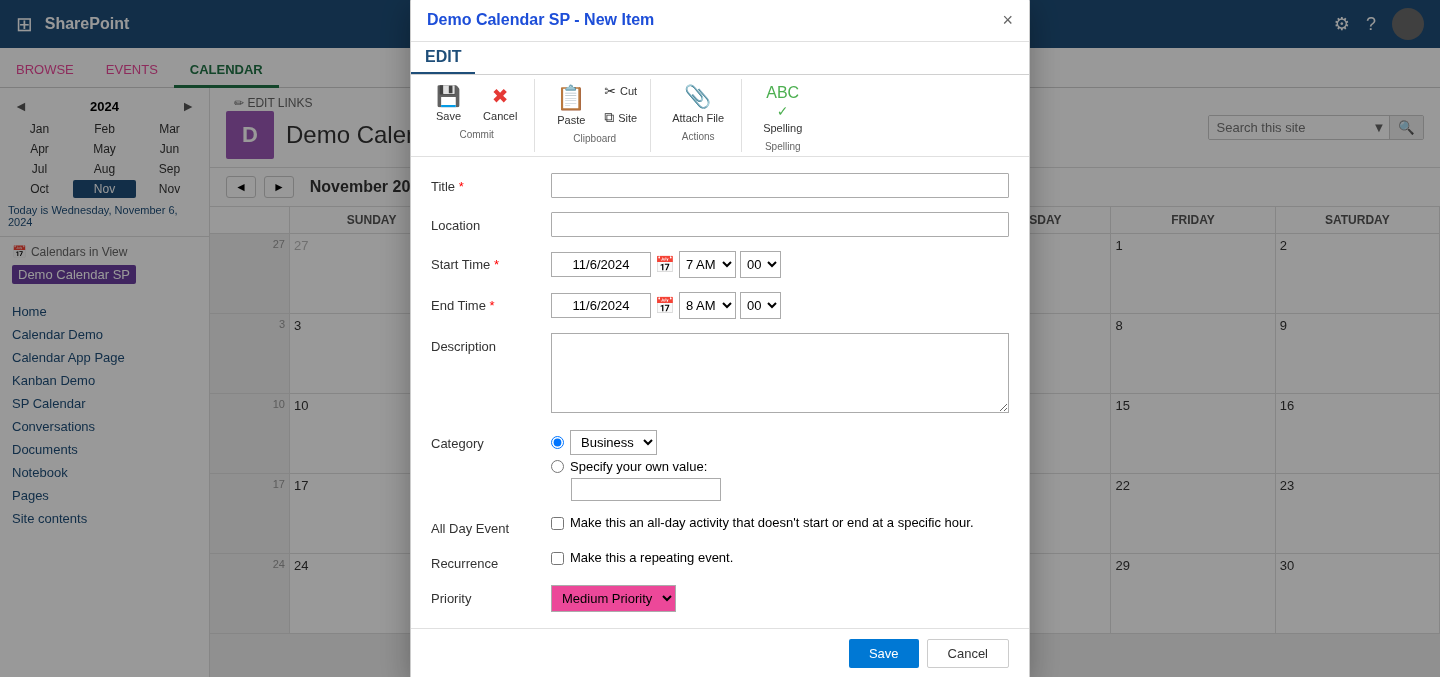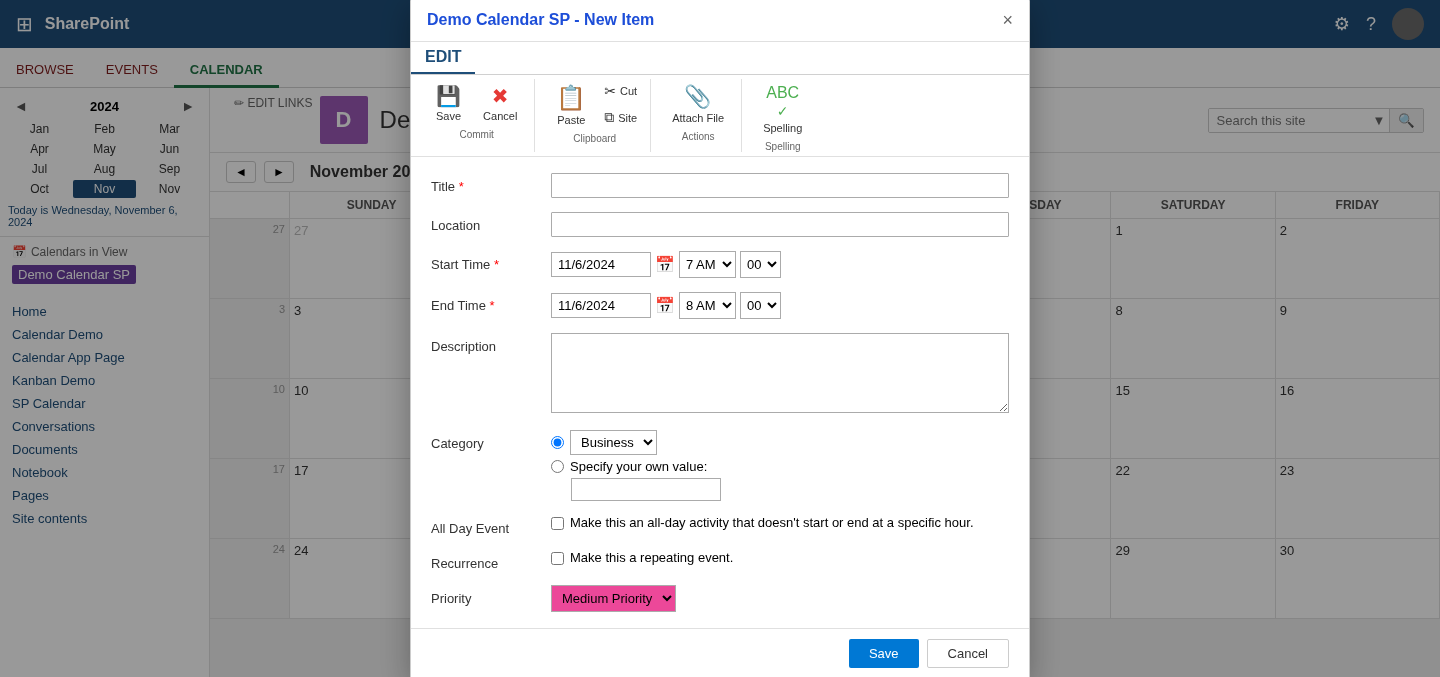--- a/index.html
+++ b/index.html
@@ -15,21 +15,21 @@
     .top-bar-right { margin-left: auto; display: flex; align-items: center; gap: 16px; }
     .top-bar-icon { color: white; font-size: 18px; cursor: pointer; }
     .top-bar-avatar { width: 32px; height: 32px; border-radius: 50%; background: #6b6b6b; overflow: hidden; }
 
     
     .nav-tabs {
       display: flex; background: #fff; border-bottom: 1px solid #d0d0d0;
       height: 40px; align-items: flex-end;
     }
     .nav-tab {
-      padding: 8px 16px; cursor: pointer; font-size: 13px; color: #7f1d1d;
+      padding: 8px 16px; cursor: pointer; font-size: 13px; color: #ec4899;
       border-bottom: 3px solid transparent; margin-bottom: -1px;
     }
     .nav-tab.active { border-bottom: 3px solid #217346; color: #217346; font-weight: 600; }
 
     
     .main-layout { display: flex; height: calc(677px - 88px); }
 
     
     .sidebar {
       width: 210px; background: #fff; border-right: 1px solid #e0e0e0;
@@ -125,21 +125,21 @@
     .ribbon-btn.small .icon { font-size: 14px; }
 
     
     .dialog-body { padding: 16px 20px; overflow-y: auto; flex: 1; }
     .form-row { display: flex; align-items: flex-start; margin-bottom: 14px; }
     .form-label { width: 120px; flex-shrink: 0; font-size: 13px; color: #333; padding-top: 6px; font-weight: 500; }
     .form-label .required { color: red; }
     .form-control { flex: 1; }
     .form-input { width: 100%; border: 1px solid #ababab; padding: 4px 6px; font-size: 13px; outline: none; border-radius: 1px; }
     .datetime-row { display: flex; align-items: center; gap: 4px; }
-    .date-input { border: 1px solid #ababab; padding: 4px 6px; font-size: 13px; width: 100px; }
+    .date-input { border: 1px solid #ababab; padding: 4px 6px; font-size: 13px; width: 100px; text-align: center; }
     .cal-icon { font-size: 16px; cursor: pointer; color: #555; }
     .time-select { border: 1px solid #ababab; padding: 4px 2px; font-size: 13px; background: #fff; }
     .desc-textarea { width: 100%; height: 80px; border: 1px solid #ababab; padding: 4px 6px; font-size: 13px; resize: vertical; outline: none; }
     .radio-group { display: flex; flex-direction: column; gap: 4px; }
     .radio-row { display: flex; align-items: center; gap: 6px; font-size: 13px; }
     .radio-custom-input { border: 1px solid #ababab; padding: 3px 6px; font-size: 13px; width: 150px; margin-left: 20px; }
     .checkbox-row { display: flex; align-items: flex-end; gap: 6px; font-size: 13px; }
     .priority-select { border: 1px solid #ababab; padding: 4px 6px; font-size: 13px; background: #ec4899; cursor: pointer; }
 
     
@@ -219,21 +219,21 @@
       <div class="nav-link">Documents</div>
       <div class="nav-link">Notebook</div>
       <div class="nav-link">Pages</div>
       <div class="nav-link">Site contents</div>
     </div>
   </div>
 
   <div class="cal-area">
 
     <div class="page-header">
-      <div style="display:flex;gap:7px;">
+      <div style="display:flex;flex-direction:column;gap:1px;">
         <span class="edit-links-btn">
           <span>✏</span>
           <span>EDIT LINKS</span>
         </span>
         <div style="display:flex;align-items:center;gap:12px;">
           <div class="page-header-icon">
             <span>D</span>
           </div>
           <h1 class="page-header-title">Demo Calendar SP</h1>
         </div>
@@ -252,22 +252,22 @@
     </div>
 
     <div class="cal-grid">
       <div class="cal-grid-header">
         <div style="border-right:1px solid #e0e0e0;"></div>
         <div class="cal-day-header">SUNDAY</div>
         <div class="cal-day-header">MONDAY</div>
         <div class="cal-day-header">TUESDAY</div>
         <div class="cal-day-header">WEDNESDAY</div>
         <div class="cal-day-header">THURSDAY</div>
+        <div class="cal-day-header">FRIDAY</div>
         <div class="cal-day-header">SATURDAY</div>
-        <div class="cal-day-header">FRIDAY</div>
       </div>
       <div class="cal-grid-body">
 
         <div class="cal-week-num">27</div>
         <div class="cal-day-cell other-month">
             <div class="cal-day-num">27</div>
           </div>
         <div class="cal-day-cell other-month">
             <div class="cal-day-num">28</div>
           </div>

